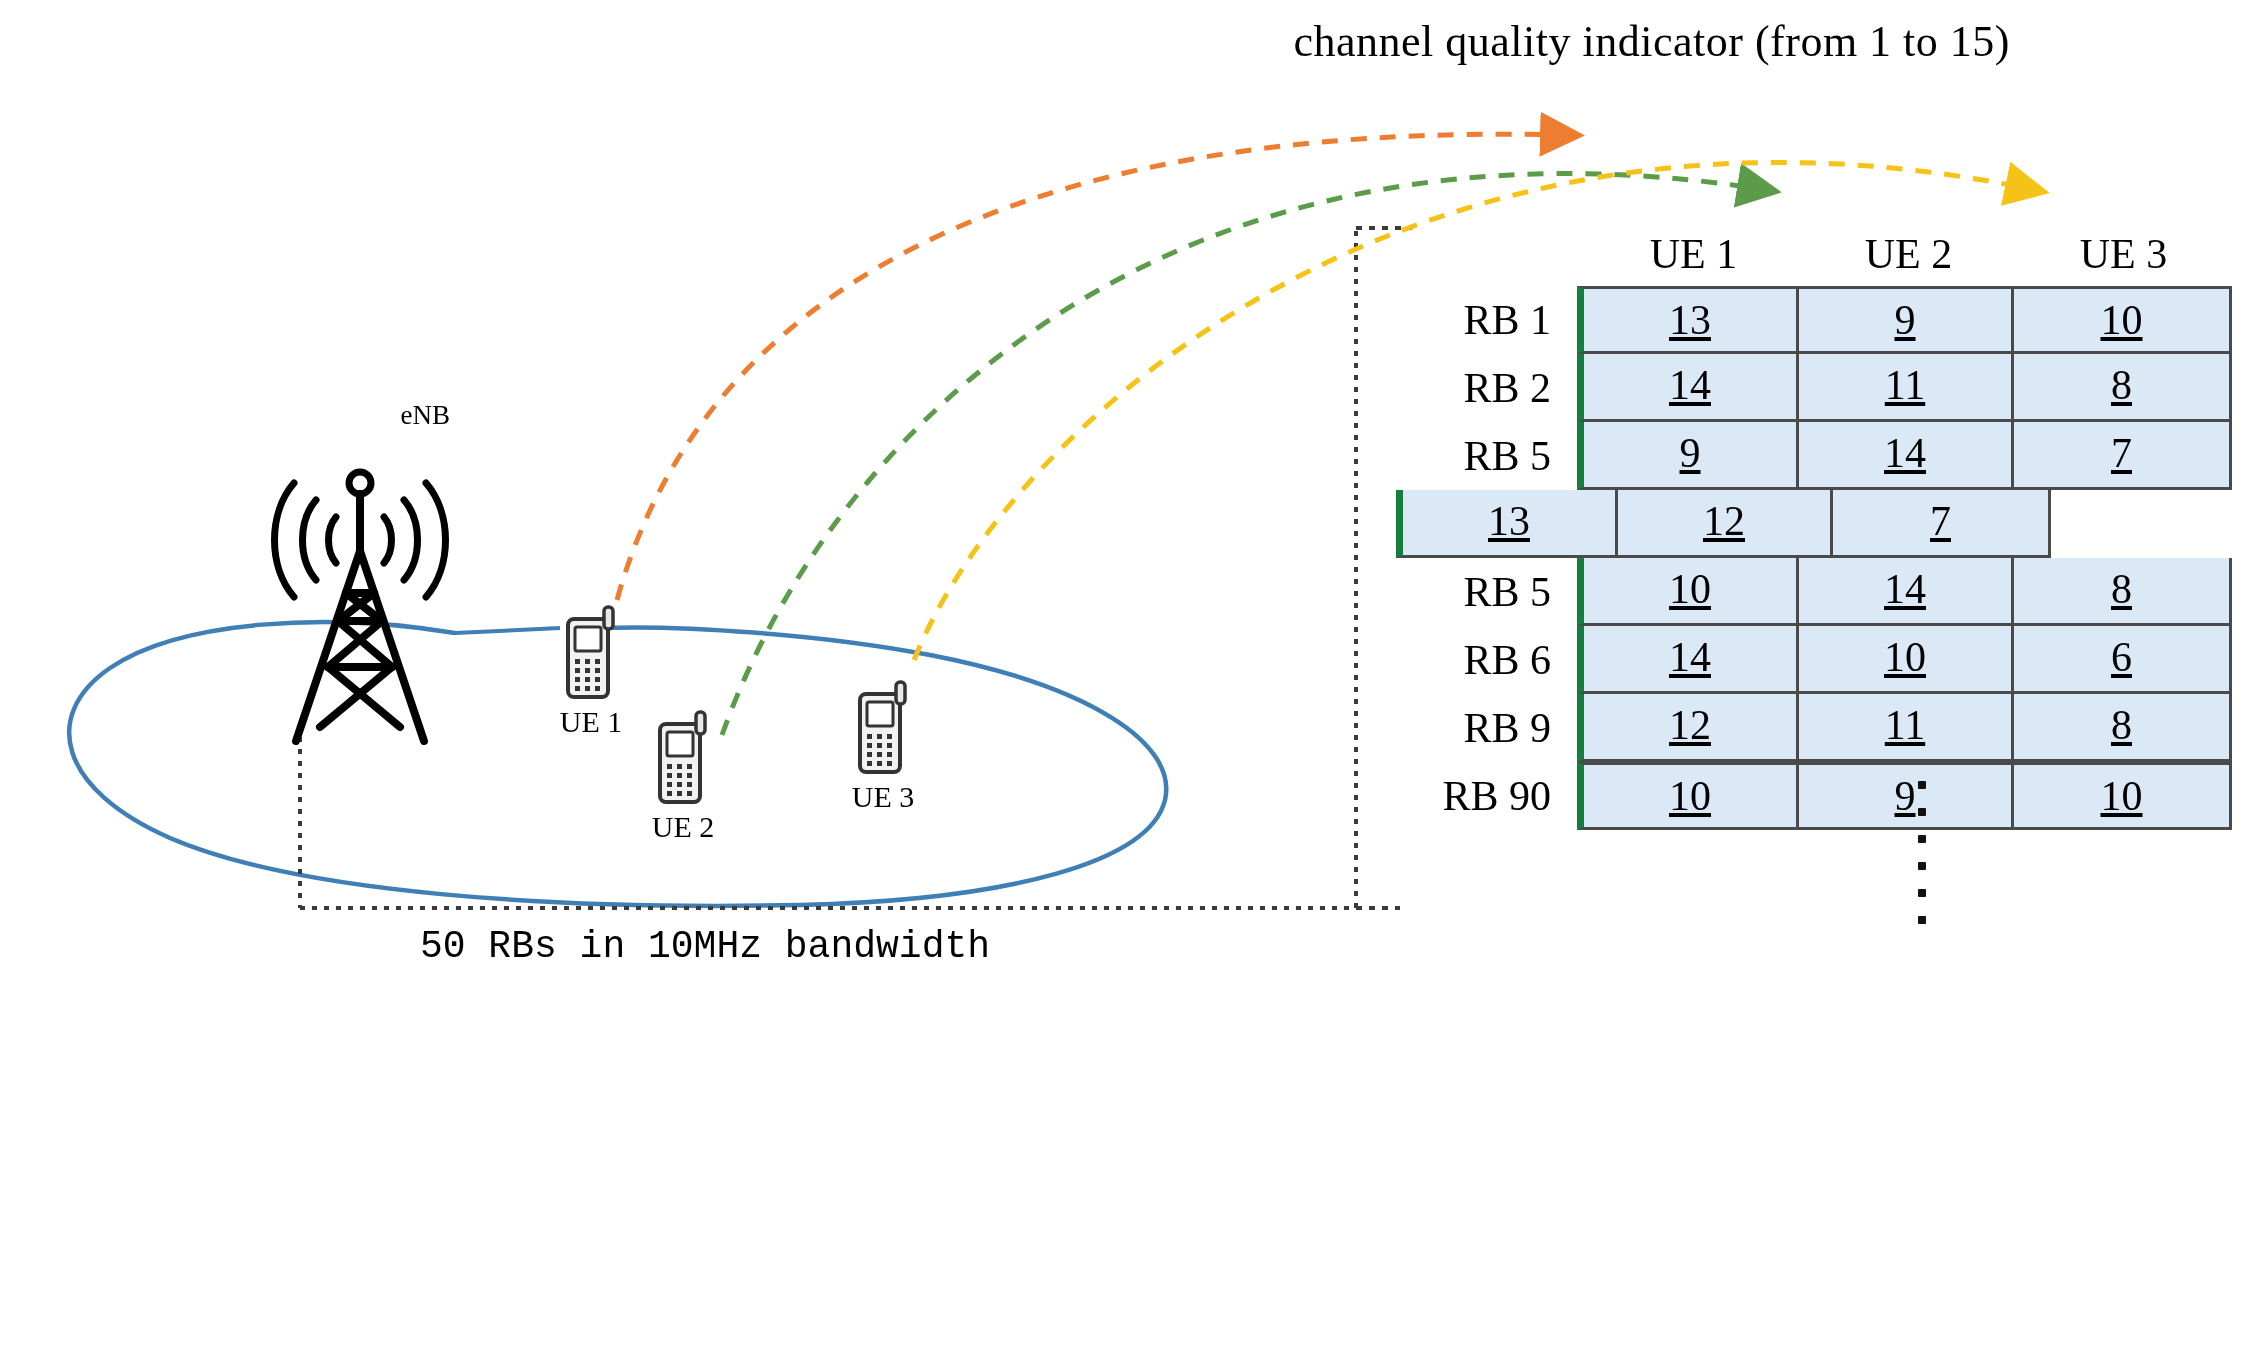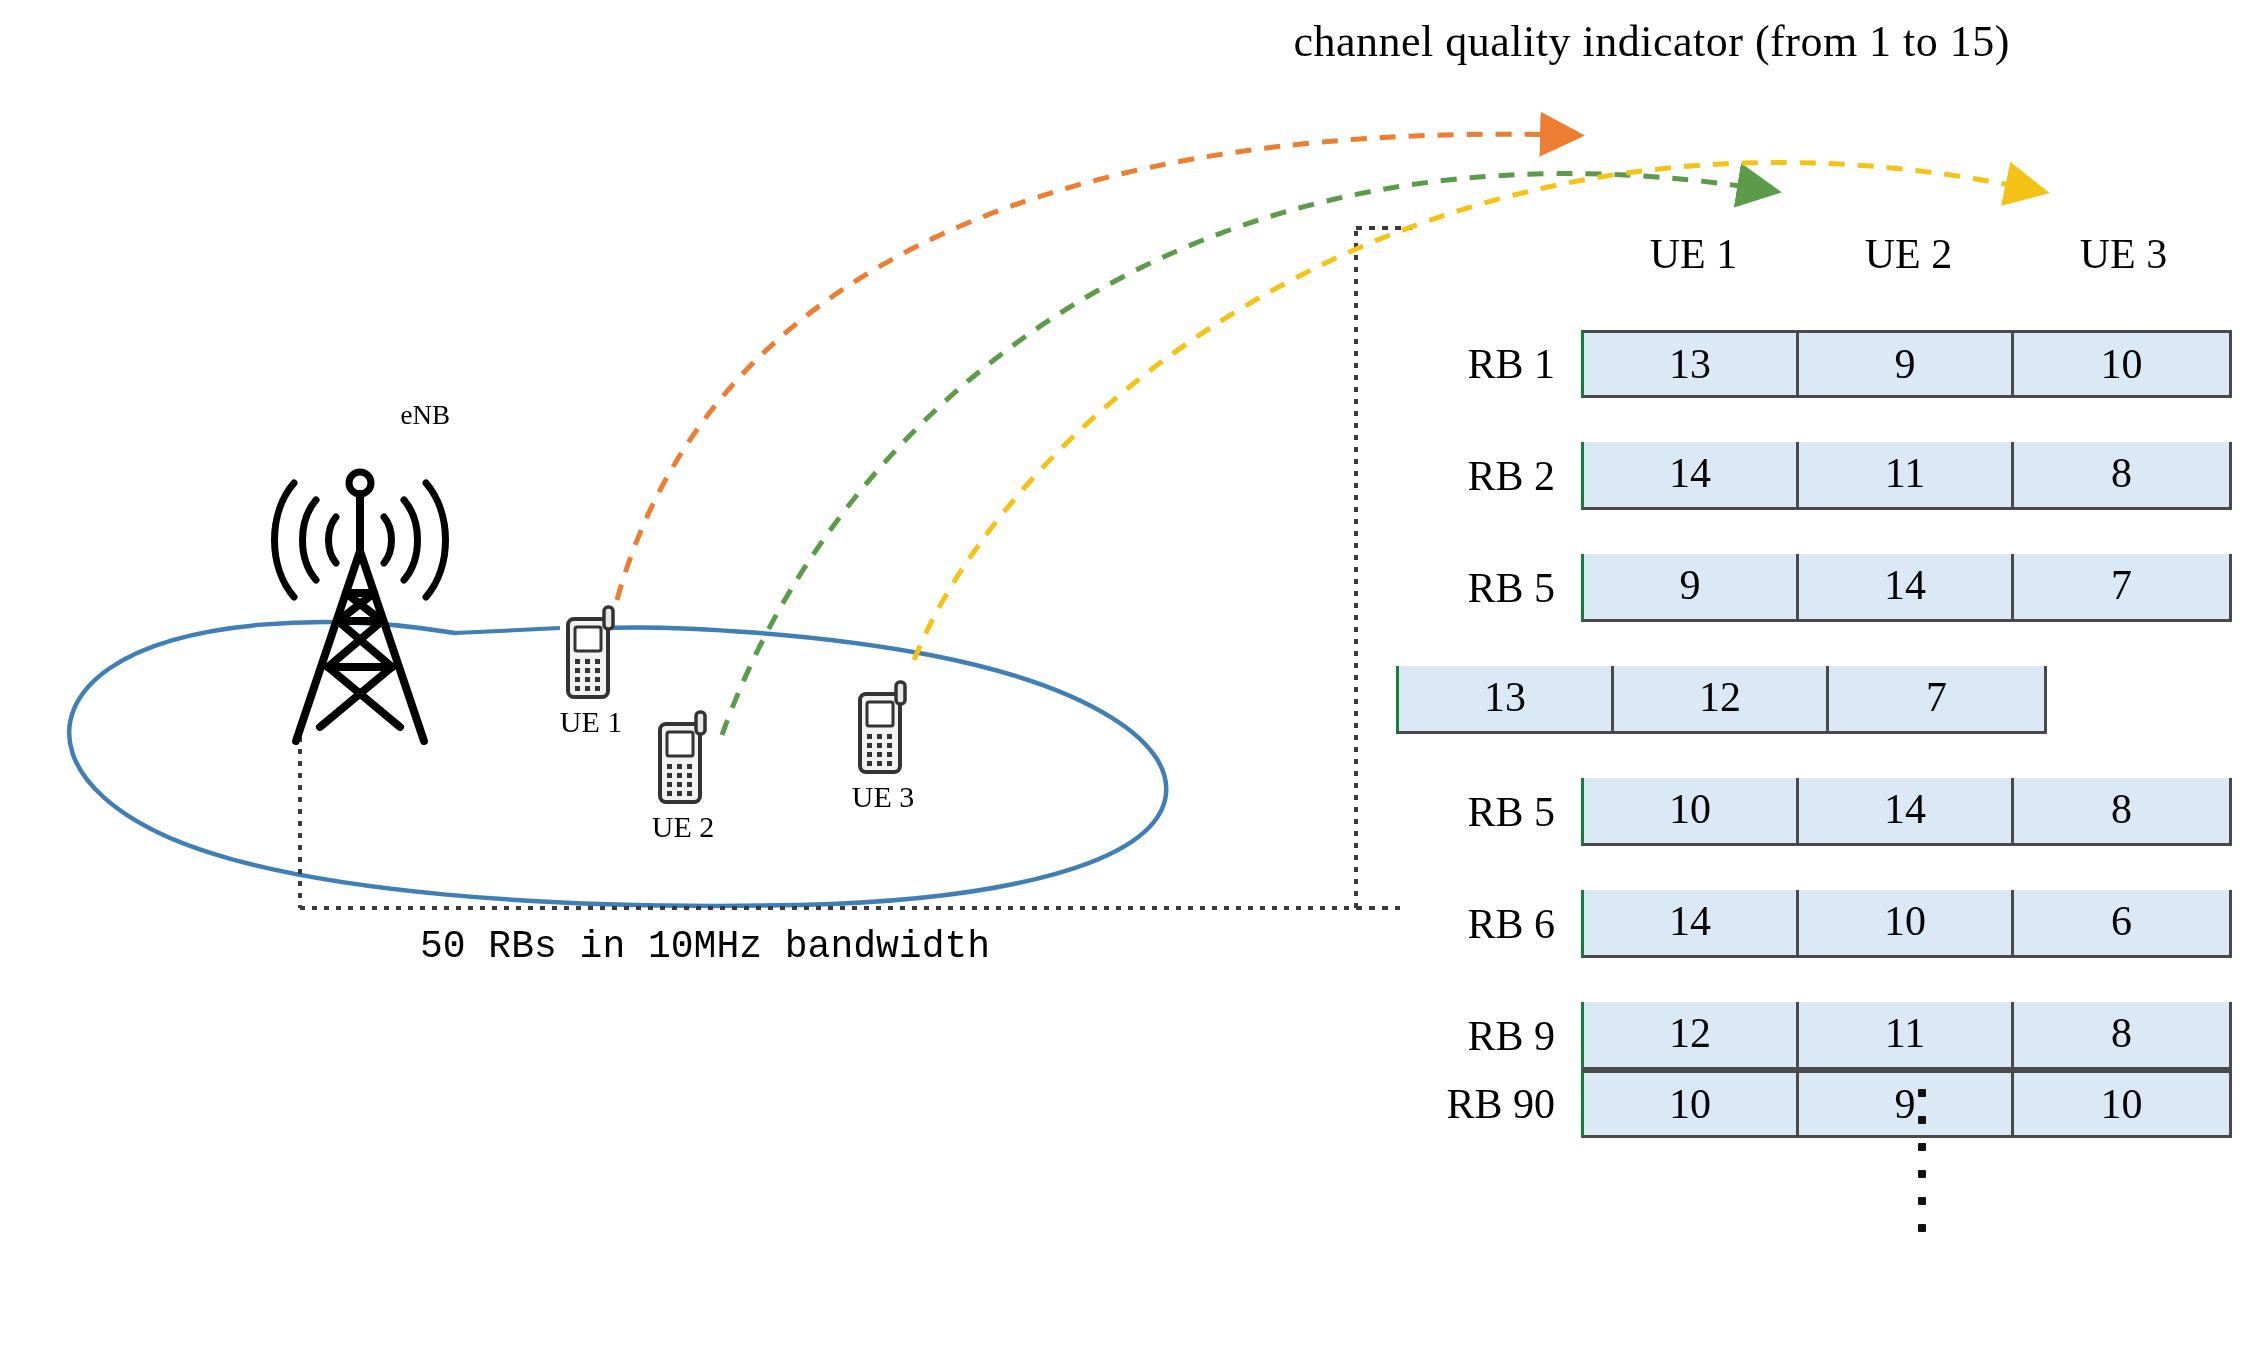--- a/index.html
+++ b/index.html
@@ -107,36 +107,36 @@
     line-height: 56px;
     white-space: nowrap;
   }
   .tbl-body {
     position: relative;
   }
   .tbl-row {
     display: flex;
     align-items: stretch;
     height: 68px;
-    margin-top: 44px;
   }
   .row-head {
     width: 190px;
     font-size: 42px;
     line-height: 68px;
     text-align: right;
     padding-right: 26px;
     box-sizing: border-box;
     white-space: nowrap;
   }
   .cells {
     display: flex;
-    border-left: 3px solid #15803d;
+    border-left: 7px solid #15803d;
     border-right: 3px solid #4a4a4a;
     border-bottom: 3px solid #4a4a4a;
+    text-decoration: underline;
   }
   .tbl-row.first .cells {
     border-top: 3px solid #4a4a4a;
   }
   .cell {
     width: 215px;
     background: #dbe9f6;
     border-right: 3px solid #4a4a4a;
     font-size: 42px;
     line-height: 62px;

